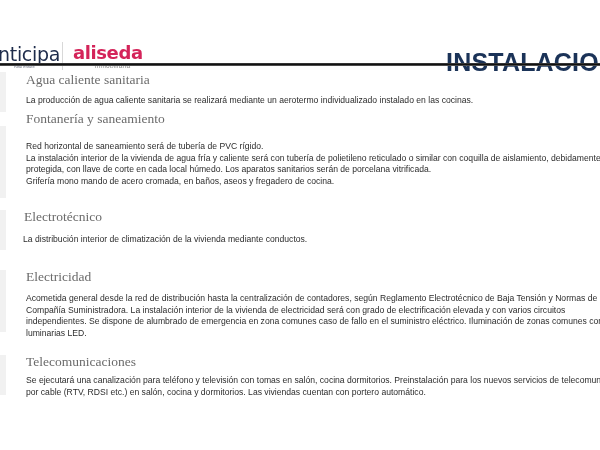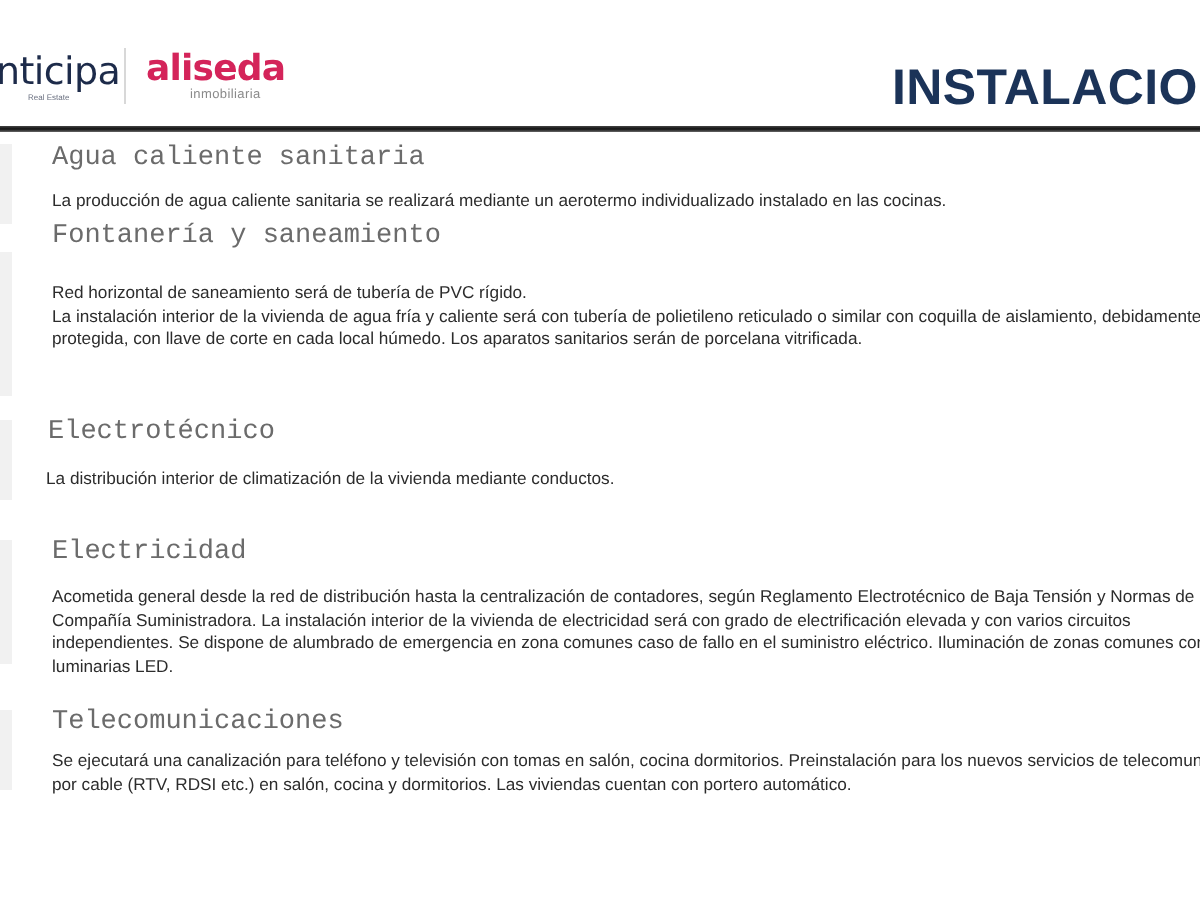--- a/index.html
+++ b/index.html
@@ -4,21 +4,21 @@
   <style>
     html, body { margin: 0; padding: 0; }
     body {
       width: 600px; height: 450px; overflow: hidden;
       background: #ffffff;
       font-family: "Liberation Sans", sans-serif;
       color: #2a2a2a;
       position: relative;
     }
     .header {
-      position: absolute; left: 0; top: 0; width: 544px; height: 58px;
+      position: absolute; left: 0; top: 18px; width: 544px; height: 58px;
     }
     .logo-anticipa {
       position: absolute; left: -2px; top: 26px;
       font-family: "DejaVu Sans", sans-serif;
       font-size: 19px; color: #1d2b4a; letter-spacing: -0.3px;
       line-height: 20px;
     }
     .logo-anticipa-sub {
       position: absolute; left: 14px; top: 46px;
       font-size: 4px; color: #6a7080;
@@ -45,21 +45,21 @@
     .header-rule {
       position: absolute; left: 0; top: 63px; width: 600px; height: 3px;
       background: linear-gradient(to bottom, #444 0%, #111 50%, #666 100%);
     }
     .side-bar {
       position: absolute; left: 0; width: 6px; background: #f1f1f1;
     }
     .section { position: absolute; left: 0; width: 600px; }
     .section-title {
       position: absolute; white-space: nowrap;
-      font-family: Liberation Mono, monospace;
+      font-family: Liberation Serif, serif;
       font-size: 13.5px; color: #6b6b6b; line-height: 16px;
     }
     .section-body {
       position: absolute; white-space: nowrap;
       font-family: "Liberation Sans", sans-serif;
       font-size: 8.6px; color: #2c2c2c; line-height: 11.5px;
     }
     .section-body div { white-space: nowrap; }
   </style>
 </head>
@@ -87,20 +87,21 @@
     <div>La producción de agua caliente sanitaria se realizará mediante un aerotermo individualizado instalado en las cocinas.</div>
   </div>
 </div>
 
 <div class="section">
   <div class="section-title" style="left:26px;top:111px">Fontanería y saneamiento</div>
   <div class="section-body" style="left:26px;top:141px">
     <div>Red horizontal de saneamiento será de tubería de PVC rígido.</div>
     <div>La instalación interior de la vivienda de agua fría y caliente será con tubería de polietileno reticulado o similar con coquilla de aislamiento, debidamente</div>
     <div>protegida, con llave de corte en cada local húmedo. Los aparatos sanitarios serán de porcelana vitrificada.</div>
+    <div>Grifería mono mando de acero cromada, en baños, aseos y fregadero de cocina.</div>
   </div>
 </div>
 
 <div class="section">
   <div class="section-title" style="left:24px;top:209px">Electrotécnico</div>
   <div class="section-body" style="left:23px;top:234px">
     <div>La distribución interior de climatización de la vivienda mediante conductos.</div>
   </div>
 </div>
 

